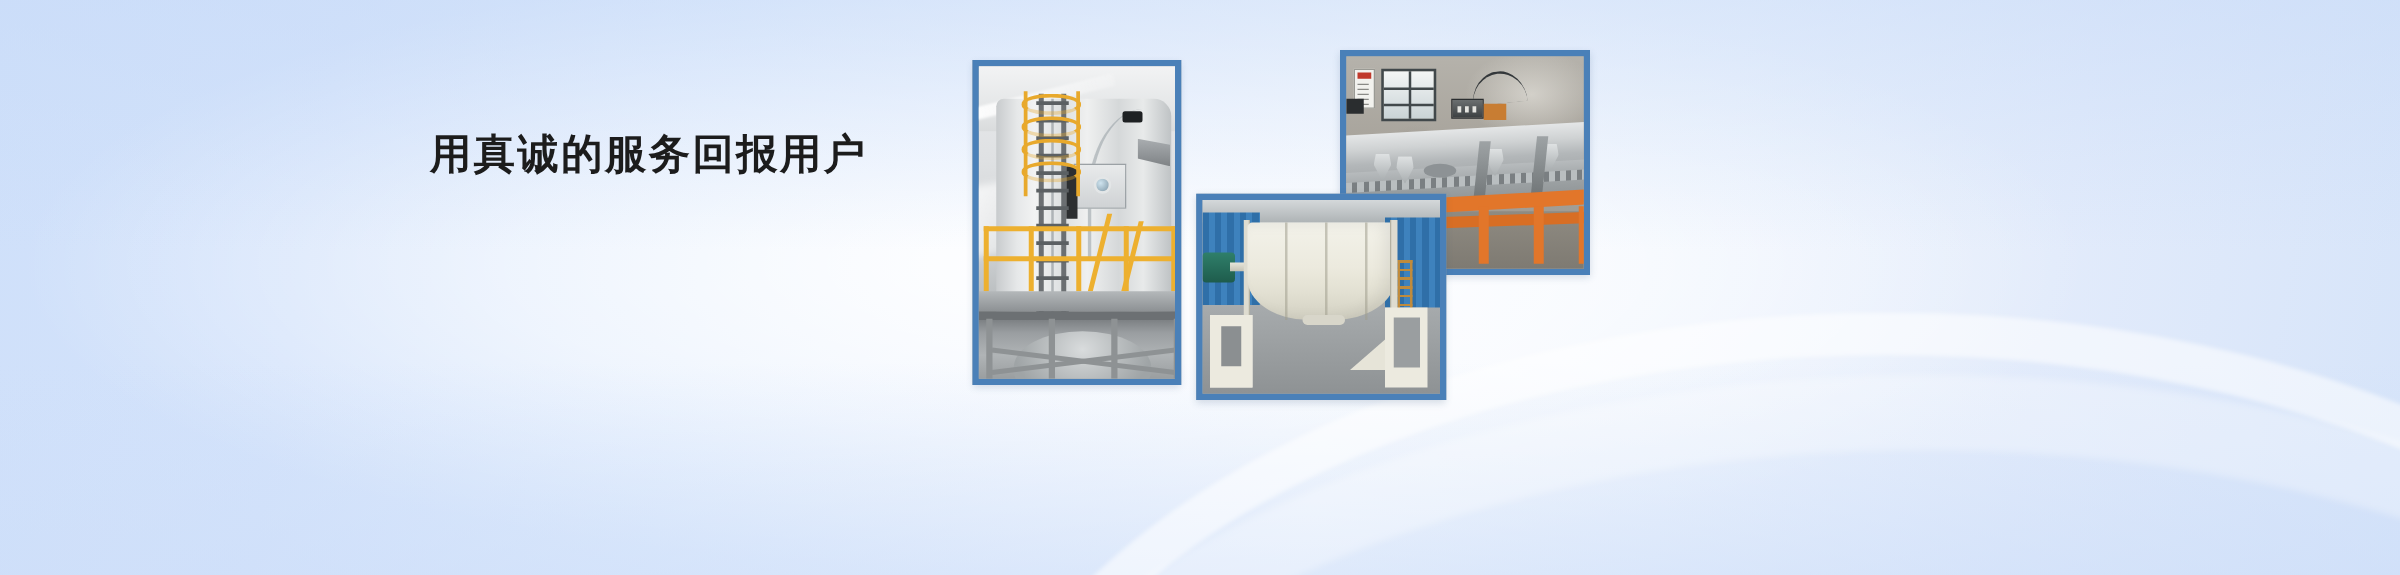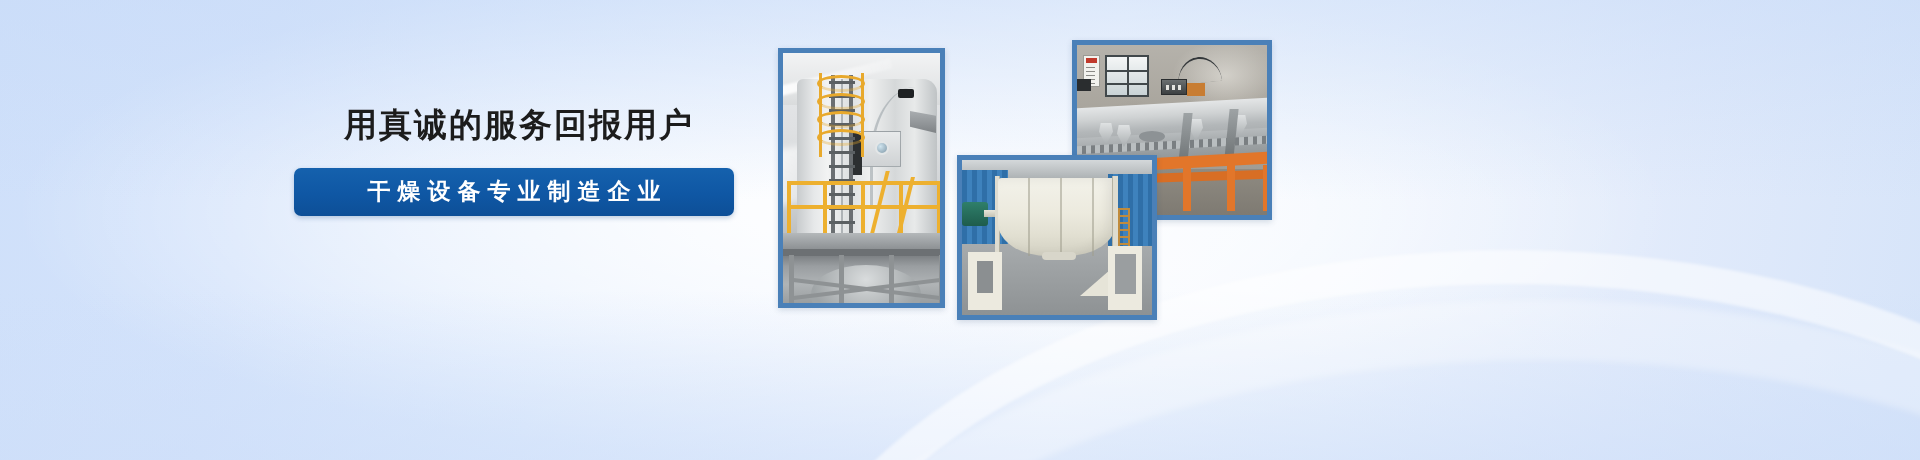--- a/index.html
+++ b/index.html
@@ -81,20 +81,21 @@
     pointer-events: none;
   }
 
   
   .copy {
     position: absolute;
     left: 294px;
     top: 105px;
     width: 450px;
     text-align: center;
+    font-family: Liberation Serif, serif;
   }
   .headline {
     font-size: 33px;
     font-weight: 700;
     color: #1c1c1c;
     letter-spacing: 2px;
     line-height: 1.2;
     white-space: nowrap;
   }
   .badge {
@@ -449,23 +450,20 @@
   <div class="bg-base"></div>
   <div class="bg-radial"></div>
   <div class="bg-topfade"></div>
   <div class="bg-botfade"></div>
   <div class="swoosh2"></div>
   <div class="swoosh"></div>
 
   <div class="copy">
     <div class="headline">用真诚的服务回报用户</div>
 
-    <div class="badge">
-      <span class="badge-text">干燥设备专业制造企业</span>
-    </div>
 
   </div>
 
   <div class="photo photo-3">
     <div class="scene">
       <div class="p3-wall"></div>
       <div class="p3-wall-tex"></div>
 
       <div class="p3-window">
         <div class="mull" style="left:0;right:0;top:13px;height:2px;"></div>

